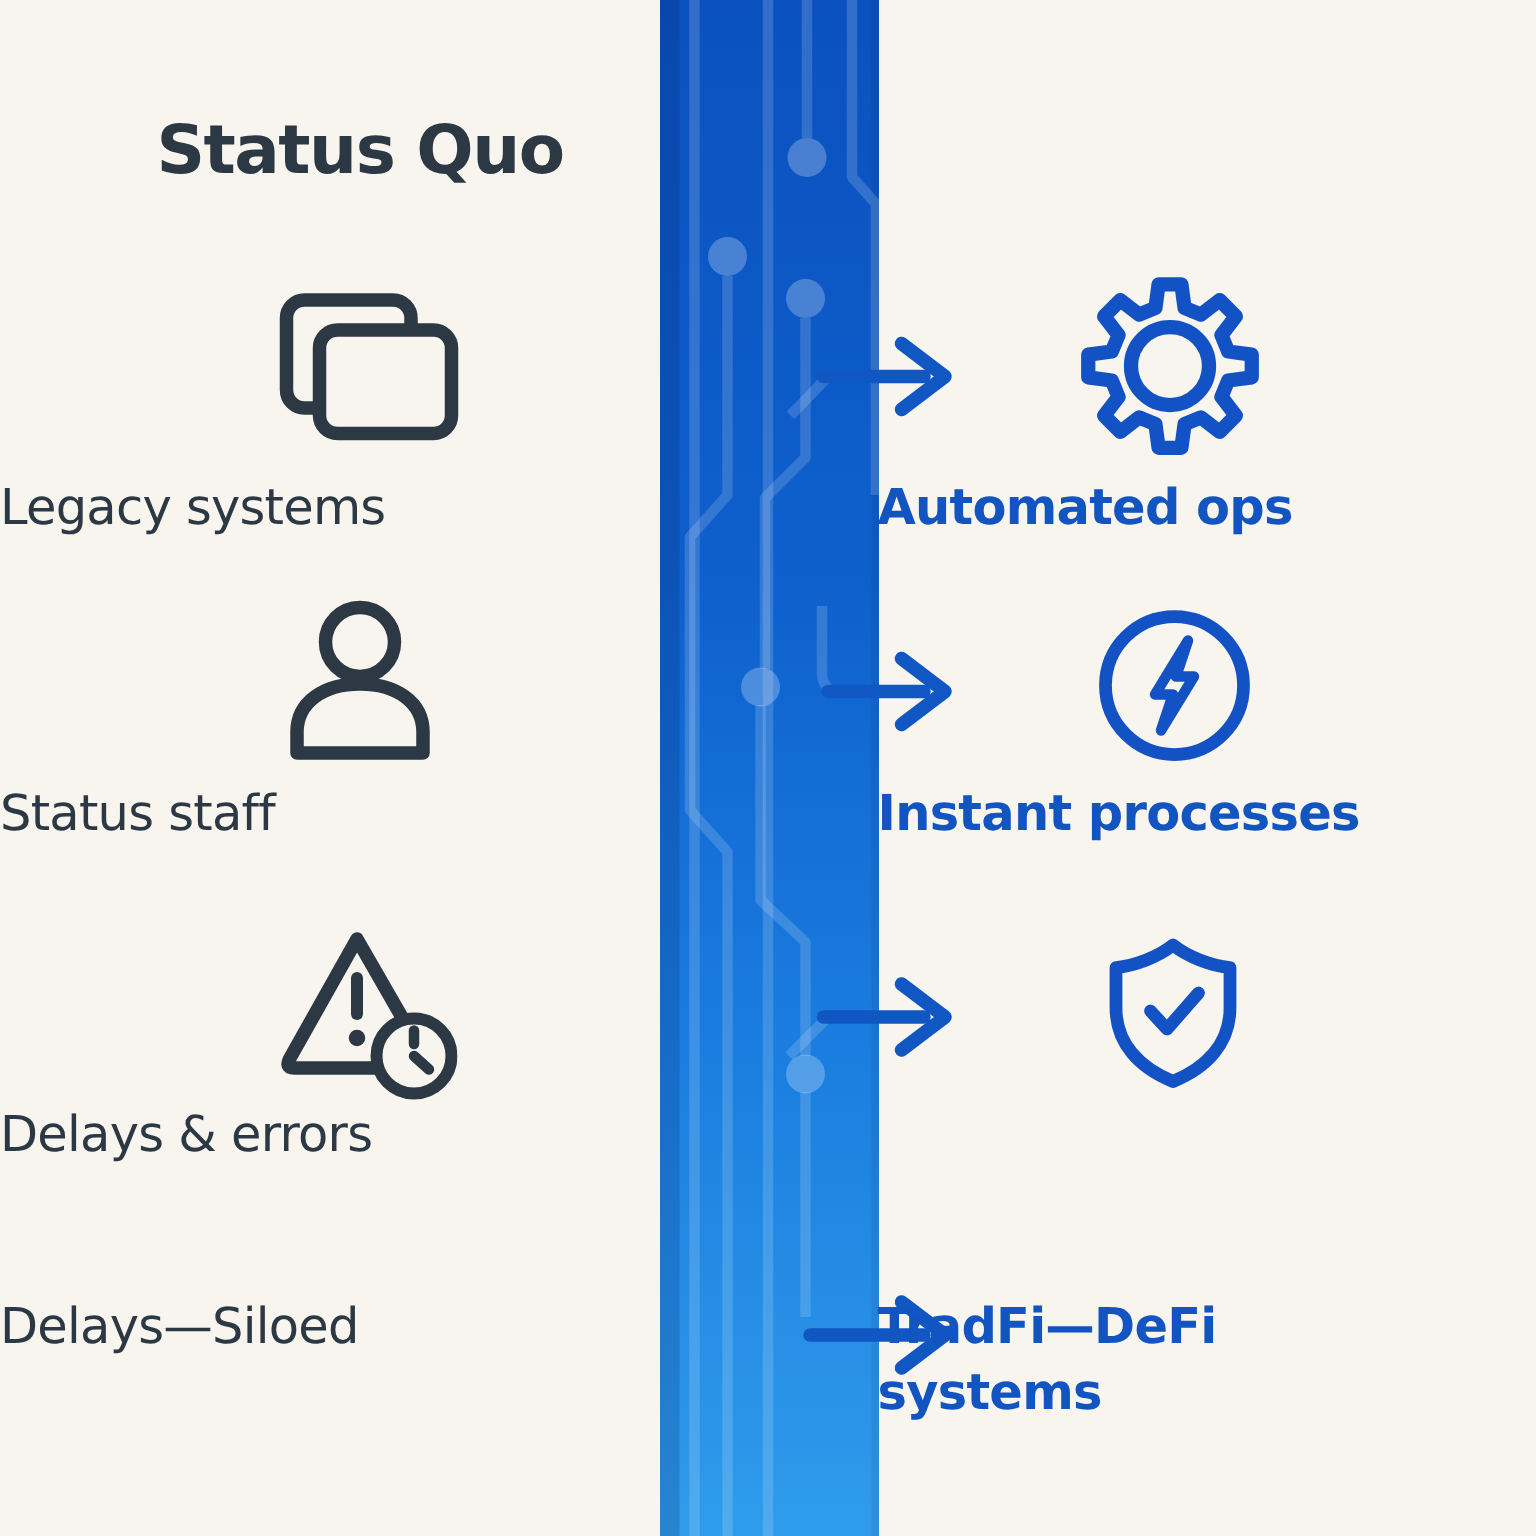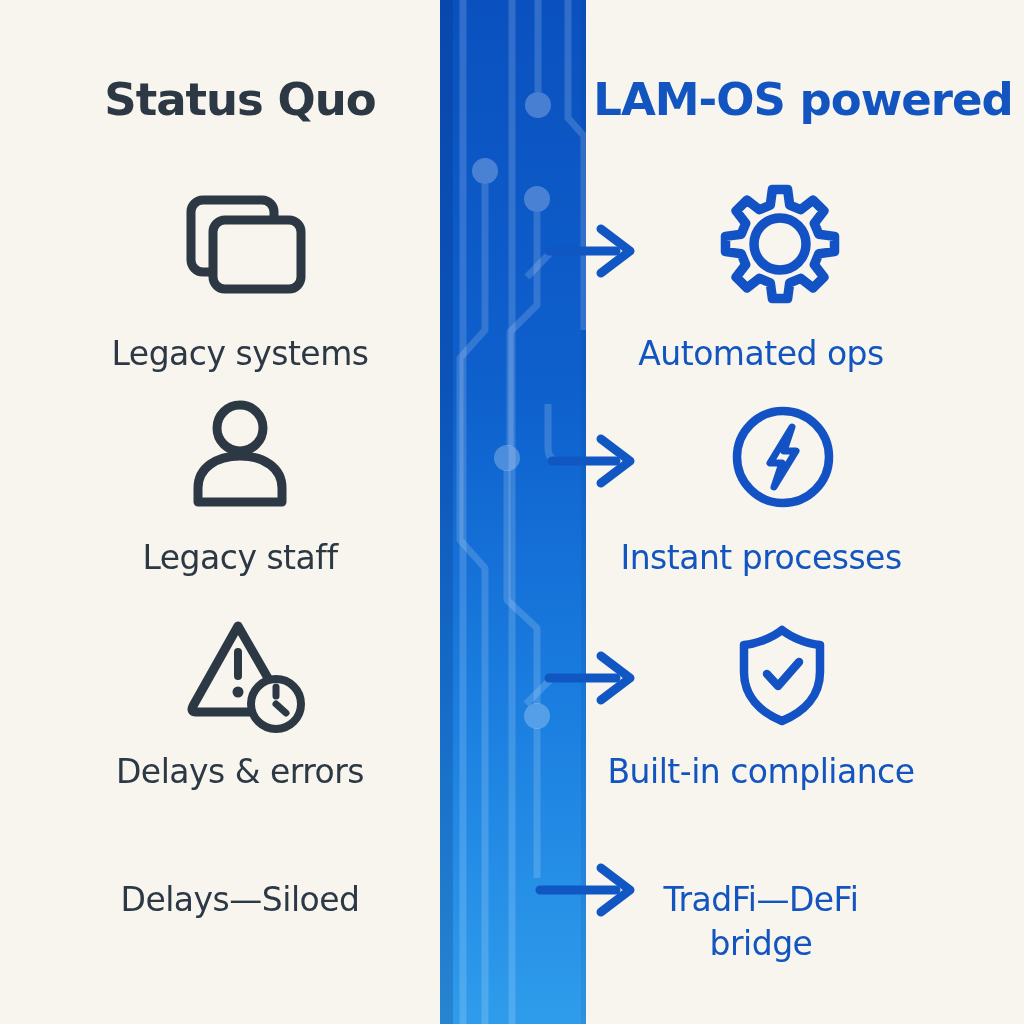--- a/index.html
+++ b/index.html
@@ -17,25 +17,25 @@
   svg.overlay{position:absolute;top:0;left:0;}
   
   .heading{
     position:absolute;top:74px;font-size:45px;font-weight:bold;
     letter-spacing:-1px;text-align:center;white-space:nowrap;line-height:52px;
   }
   .heading.left{left:0;width:480px;color:#2c3945;}
   .heading.right{left:588px;width:430px;color:#1254c0;}
   
   .label{
-    position:absolute;text-align:center;font-size:33px;line-height:44px;
-    letter-spacing:-0.5px;white-space:nowrap;margin-top:16px;
+    position:absolute;font-size:33px;line-height:44px;
+    letter-spacing:-0.5px;white-space:nowrap;
   }
   .label.left{left:0;width:480px;color:#2c3945;}
-  .label.right{left:561px;width:400px;color:#1254c0;}
+  .label.right{left:585px;width:400px;color:#1254c0;font-weight:bold;}
   .icon-box{position:absolute;}
   .stroke-dark{stroke:#2c3945;fill:none;stroke-linejoin:round;stroke-linecap:round;}
   .stroke-blue{stroke:#1352c4;fill:none;stroke-linejoin:round;stroke-linecap:round;}
 </style>
 </head>
 <body>
 
 <div class="canvas">
 
   <div class="band"></div>
@@ -82,41 +82,40 @@
           <path d="M601 656 L630 678 L601 700"></path>
       </g>
       <g>
         <path d="M540 890 H616"></path>
           <path d="M601 868 L630 890 L601 912"></path>
       </g>
     </g>
   </svg>
 
   <div class="heading left">Status Quo</div>
-  <div class="heading right">LAM-OS powered</div>
 
   <div class="icon-box" style="left:180px;top:180px;">
     <svg width="130" height="130" viewBox="-65 -65 130 130">
       <g class="stroke-dark" stroke-width="9">
         <rect x="-54" y="-45" width="83" height="72" rx="12"></rect>
         <rect x="-32" y="-25" width="88" height="69" rx="12" fill="#f8f5ee"></rect>
       </g>
     </svg>
   </div>
   <div class="label left" style="top:316px;">Legacy systems</div>
 
   <div class="icon-box" style="left:175px;top:397px;">
     <svg width="130" height="130" viewBox="-65 -65 130 130">
       <g class="stroke-dark" stroke-width="9">
         <circle cx="0" cy="-34" r="23"></circle>
         <path d="M-42 40 V26 C-42 6 -24 -6 0 -6 C24 -6 42 6 42 26 V40 Z"></path>
       </g>
     </svg>
   </div>
-  <div class="label left" style="top:520px;">Legacy staff</div>
+  <div class="label left" style="top:520px;">Status staff</div>
 
   <div class="icon-box" style="left:175px;top:613px;">
     <svg width="130" height="130" viewBox="-65 -65 130 130">
       <g class="stroke-dark" stroke-width="9">
         <path d="M-2 -52 L44 28 Q46 34 40 34 L-44 34 Q-50 34 -47 28 Z"></path>
         <path d="M-2 -26 V-2" stroke-width="8"></path>
       </g>
       <circle cx="-2" cy="14" r="5.5" fill="#2c3945"></circle>
       <g class="stroke-dark">
         <circle cx="36" cy="26" r="25" fill="#f8f5ee" stroke-width="8"></circle>
@@ -154,22 +153,19 @@
   </div>
 
   <div class="icon-box" style="left:727px;top:619px;">
     <svg width="110" height="110" viewBox="-55 -55 110 110">
       <g class="stroke-blue" stroke-width="8.5">
         <path d="M0 -44 C-10 -36 -26 -30 -38 -29 L-38 -2 C-38 22 -22 38 0 47 C22 38 38 22 38 -2 L38 -29 C26 -30 10 -36 0 -44 Z"></path>
         <path d="M-15 0 L-4 12 L17 -12"></path>
       </g>
     </svg>
   </div>
-  <div class="label right" style="top:734px;">
-    <div>Built-in compliance</div>
-  </div>
 
   <div class="label right" style="top:862px;">
     <div>TradFi—DeFi</div>
-    <div>bridge</div>
+    <div>systems</div>
   </div>
 
 </div>
 
 </body></html>

